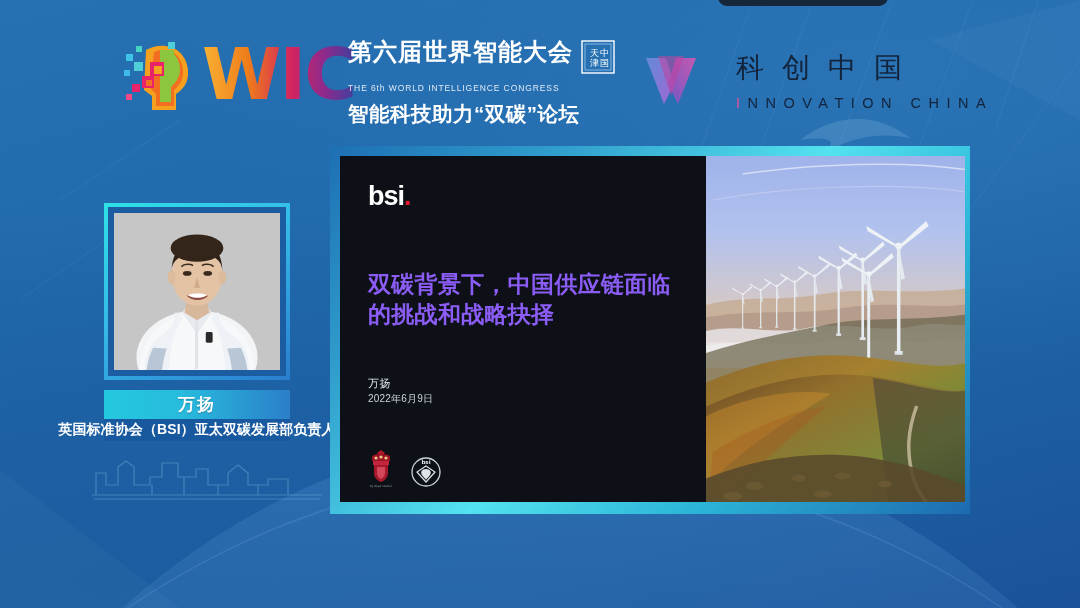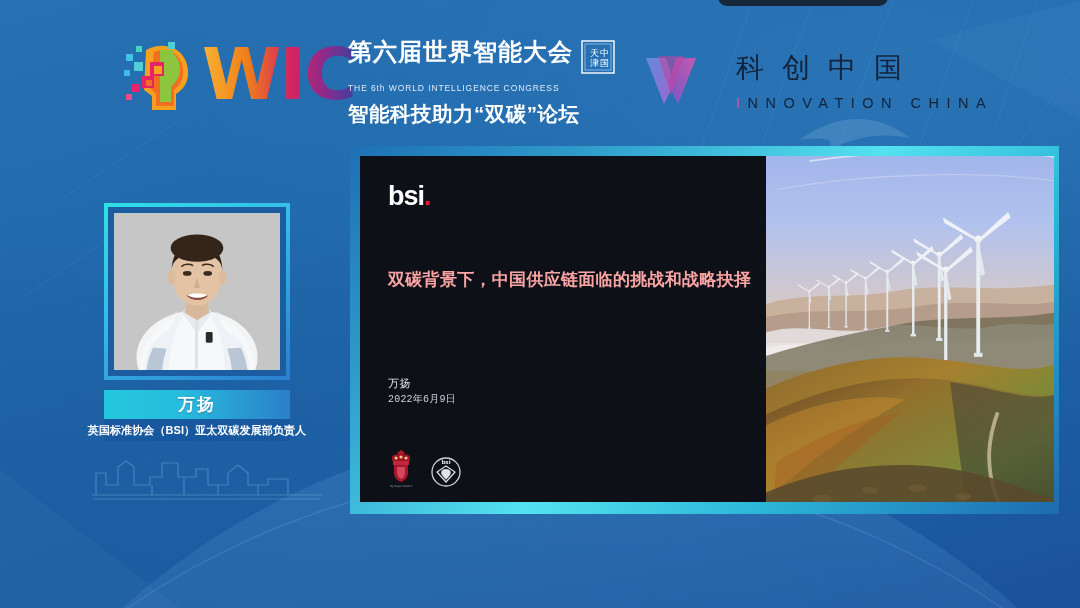--- a/index.html
+++ b/index.html
@@ -63,44 +63,43 @@
   .cam{position:relative;width:100%;height:100%;overflow:hidden;
     background:linear-gradient(180deg,#c9c9c9 0%,#c2c2c2 60%,#bdbdbd 100%);}
   .cam svg{position:absolute;inset:0;width:100%;height:100%;}
   .name-bar{margin-top:10px;width:186px;height:29px;
     background:linear-gradient(90deg,#24c8de 0%,#27bbdd 42%,#2b7fc9 100%);
     display:flex;align-items:center;justify-content:center;}
   .name-bar span{font-size:17px;font-weight:bold;color:#ffffff;letter-spacing:2px;
     text-shadow:0 1px 1px rgba(0,0,0,.25);}
   .role-bar{width:186px;height:22px;background:#17589e;
     display:flex;align-items:center;justify-content:center;}
-  .role-bar span{font-size:11px;font-weight:bold;color:#ffffff;letter-spacing:.1px;
+  .role-bar span{font-size:14px;font-weight:bold;color:#ffffff;letter-spacing:.1px;
     white-space:nowrap;}
 
   
-  .slide-frame{position:absolute;left:330px;top:146px;width:709px;height:368px;
+  .slide-frame{position:absolute;left:330px;top:146px;width:640px;height:368px;
     padding:10px 5px 12px 10px;box-sizing:border-box;
     background:
       linear-gradient(135deg,#1d6fb4 0%,#2f9ccb 22%,#53e2ef 50%,#2bb6d8 72%,#1d6ab0 100%);
-    margin-left: 20px;
   }
   .slide{position:relative;width:100%;height:100%;background:#0d1117;display:flex;
     overflow:hidden;}
   .slide-left{position:relative;width:58.5%;height:100%;background:#0d1117;}
   .slide-right{position:relative;width:41.5%;height:100%;overflow:hidden;}
   .bsi-logo{position:absolute;left:28px;top:27px;font-size:27px;font-weight:bold;
     color:#ffffff;letter-spacing:-1px;line-height:1;}
   .bsi-logo .dot{color:#e2172b;}
   .slide-title{position:absolute;left:28px;top:113px;right:14px;
-    font-size:17px;font-weight:bold;color:#fca5a5;line-height:1.32;
+    font-size:23px;font-weight:bold;color:#8b5cf6;line-height:1.32;
     letter-spacing:.3px;}
   .slide-author{position:absolute;left:28px;top:220px;font-size:11px;color:#dde2e8;
     letter-spacing:.5px;}
   .slide-date{position:absolute;left:28px;top:236px;font-size:10px;color:#ccd3db;
-    letter-spacing:.2px;font-family:Liberation Mono, monospace;}
+    letter-spacing:.2px;font-family:Liberation Sans, sans-serif;}
   .slide-foot{position:absolute;left:26px;bottom:14px;display:flex;align-items:flex-end;gap:14px;}
   .crest{width:30px;height:40px;}
   .kite{width:32px;height:36px;}
 
   
   .wind{position:absolute;inset:0;width:100%;height:100%;display:block;}
 </style>
 </head>
 <body>
 

